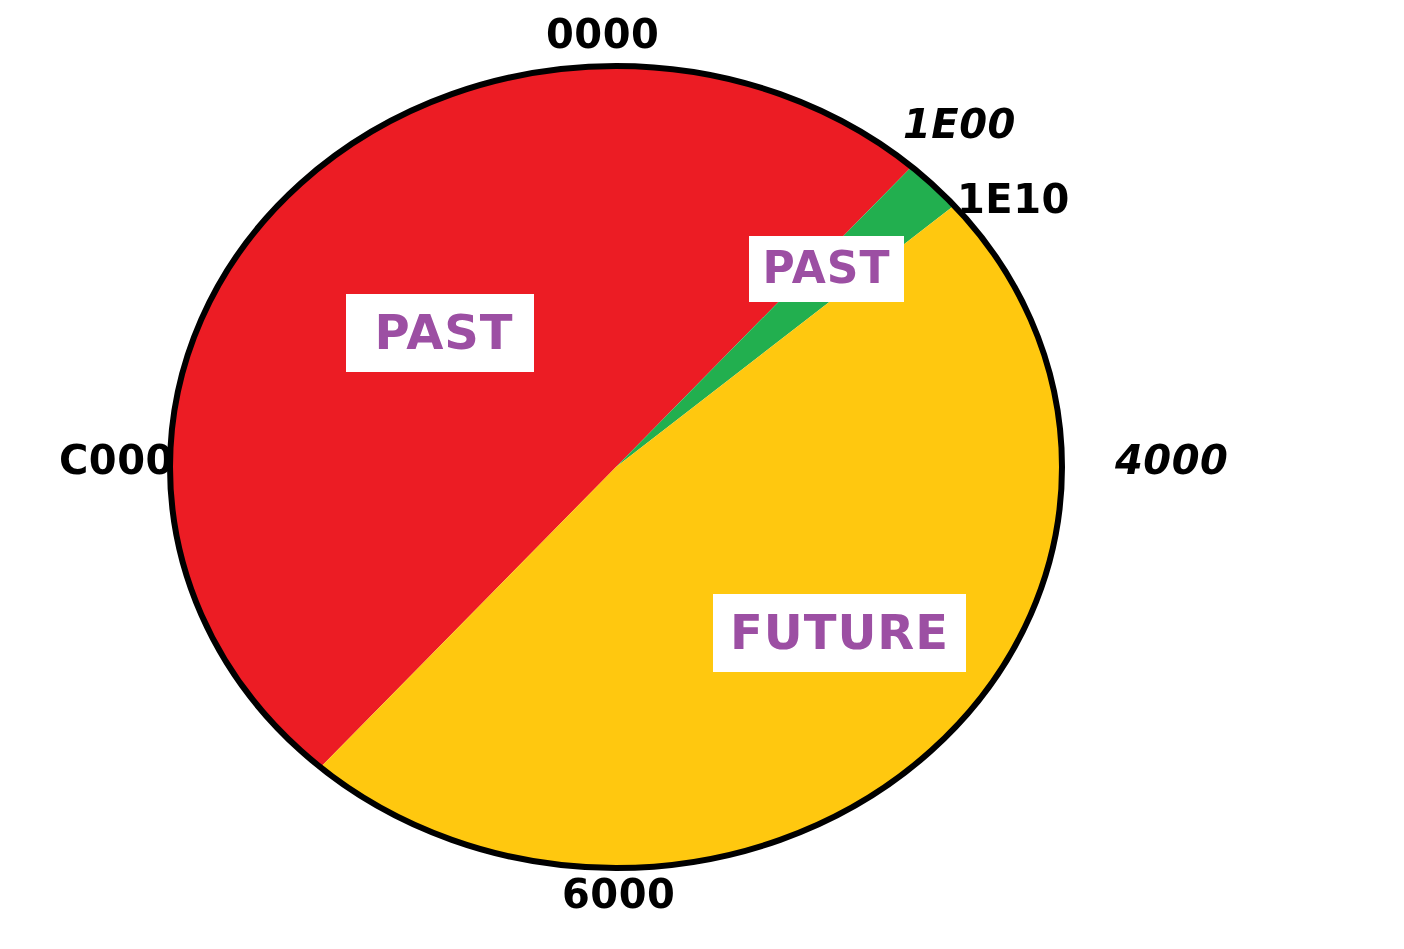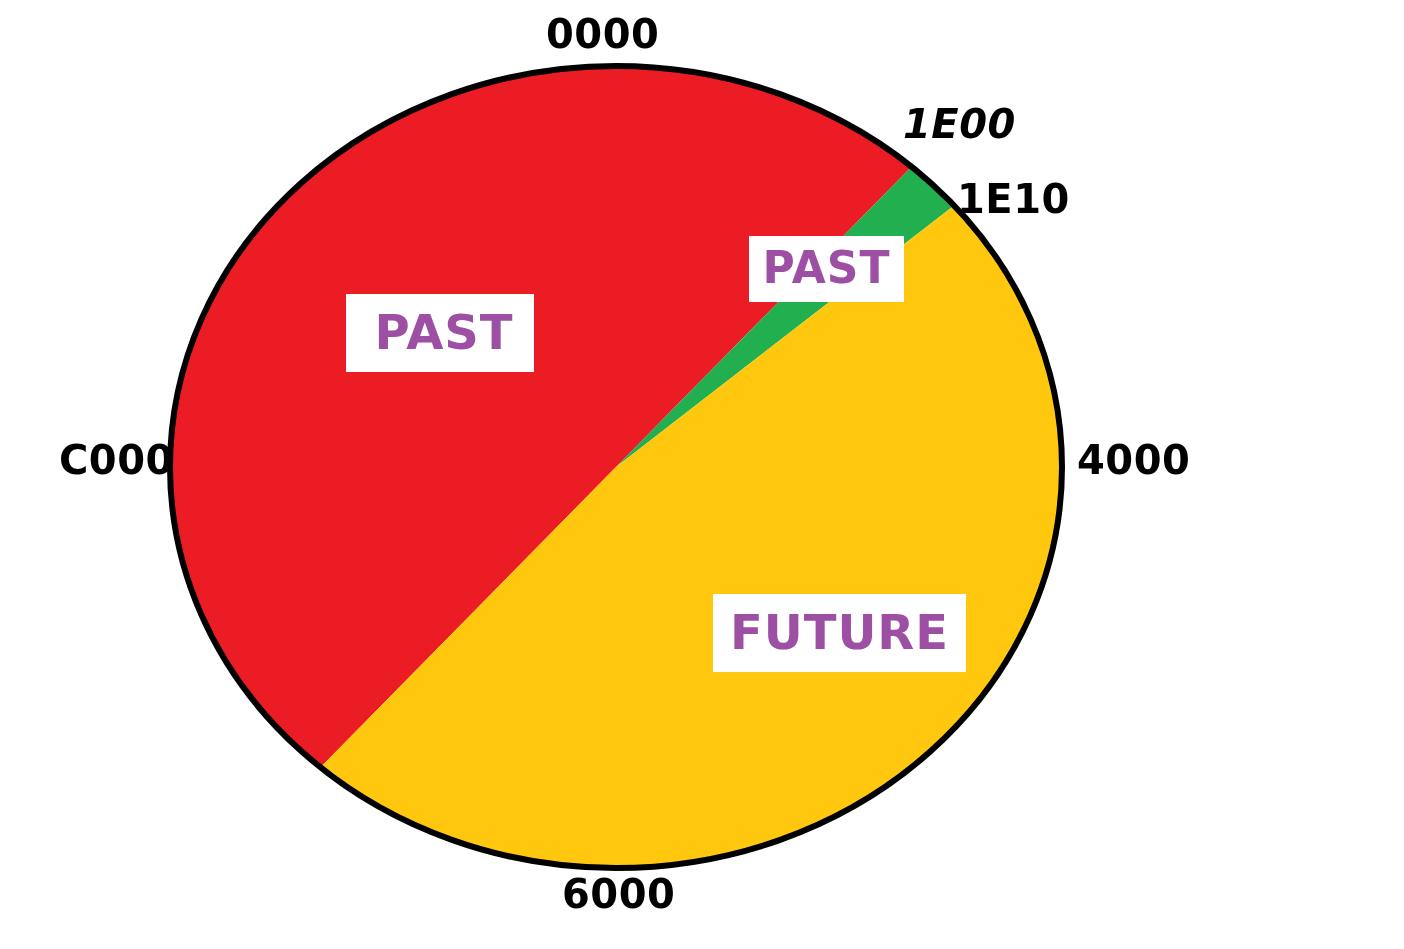--- a/index.html
+++ b/index.html
@@ -39,21 +39,21 @@
     font-weight: bold;
     font-size: 40px;
     color: #000000;
     white-space: nowrap;
     letter-spacing: 0.5px;
     line-height: 1;
   }
   #tick-0000 { left: 546px; top: 14px; }
   #tick-1E00 { left: 903px; top: 104px; font-style: italic; }
   #tick-1E10 { left: 957px; top: 155px; margin-top: 24px; }
-  #tick-4000 { left: 1077px; top: 440px; }
+  #tick-4000 { left: 1115px; top: 440px; font-style: italic; }
   #tick-8000 { left: 562px; top: 874px; }
   #tick-C000 { left: 59px; top: 440px; }
 
   
   .region-label {
     position: absolute;
     background: #ffffff;
     color: #9c4fa3;
     font-family: "DejaVu Sans", "Liberation Sans", sans-serif;
     font-weight: bold;

